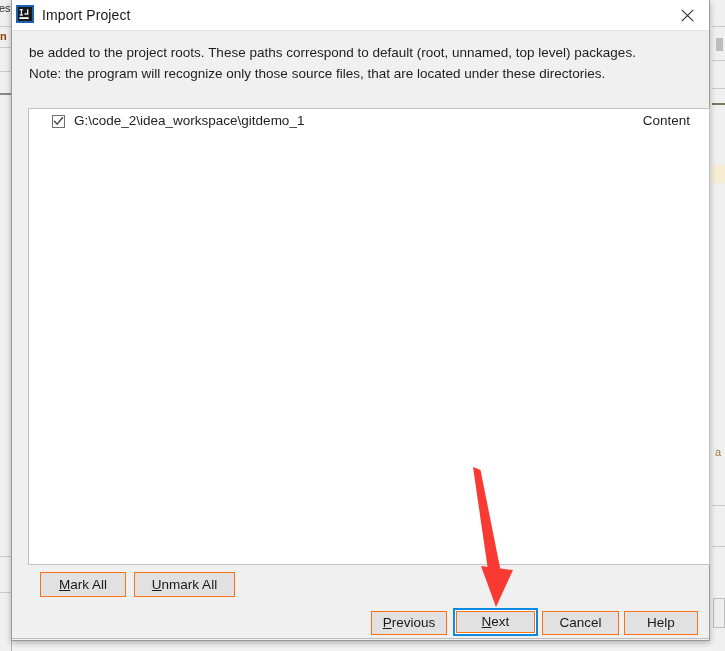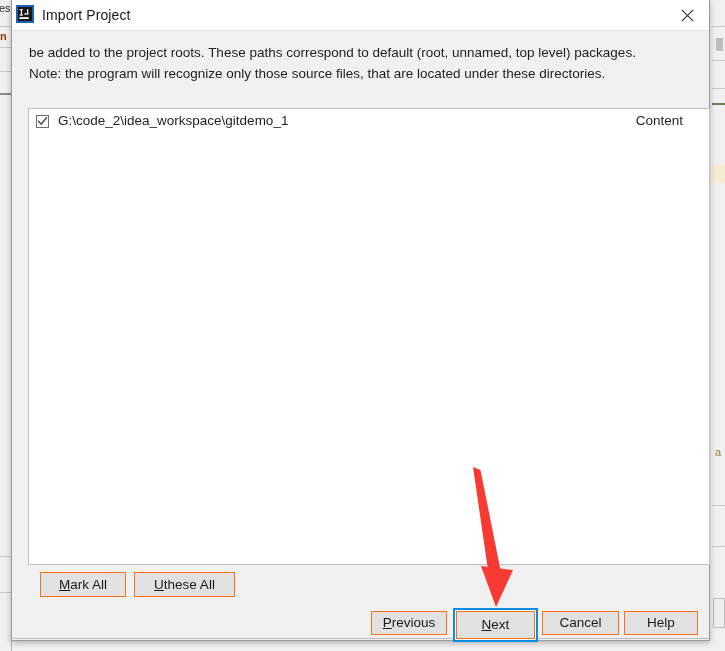--- a/index.html
+++ b/index.html
@@ -124,21 +124,21 @@
     background: #ffffff;
     border: 1px solid #c2c2c2;
     box-sizing: border-box;
     overflow: hidden;
   }
   #list-header-row {
     position: relative;
     height: 24px;
     display: flex;
     align-items: center;
-    padding: 0 1px;
+    padding: 0 17px;
   }
   .row-item {
     position: relative;
     height: 22px;
     display: flex;
     align-items: center;
     width: 100%;
     padding-left: 6px;
     box-sizing: border-box;
   }
@@ -158,21 +158,21 @@
     top: 0px;
   }
   .row-label {
     font-size: 13.5px;
     color: #1e1e1e;
     line-height: 18px;
     white-space: nowrap;
   }
   .row-right {
     position: absolute;
-    right: 25px;
+    right: 2px;
     top: 2px;
     font-size: 13.5px;
     color: #1e1e1e;
     line-height: 18px;
   }
 
   
   .btn {
     background: #e1e1e1;
     border: 1px solid #f97316;
@@ -217,21 +217,21 @@
     left: 359px;
     top: 611px;
     width: 76px;
     height: 24px;
   }
   #next-wrap {
     position: absolute;
     left: 441px;
     top: 608px;
     width: 85px;
-    height: 34px;
+    height: 28px;
     border: 2px solid #0c8ce0;
     box-sizing: border-box;
     background: #ffffff;
     padding: 1px;
   }
   #btn-next {
     width: 100%;
     height: 100%;
   }
   #btn-cancel {
@@ -330,21 +330,21 @@
         <span class="row-label">G:\code_2\idea_workspace\gitdemo_1</span>
         <span class="row-right">Content</span>
       </div>
     </div>
   </div>
 
   <div class="btn" id="mark-all">
     <span><span class="mn">M</span><span>ark All</span></span>
   </div>
   <div class="btn" id="unmark-all">
-    <span><span class="mn">U</span><span>these All</span></span>
+    <span><span class="mn">U</span><span>nmark All</span></span>
   </div>
 
   <div id="footer-sep"></div>
 
   <div class="btn" id="btn-previous">
     <span><span class="mn">P</span><span>revious</span></span>
   </div>
 
   <div id="next-wrap">
     <div class="btn" id="btn-next">

